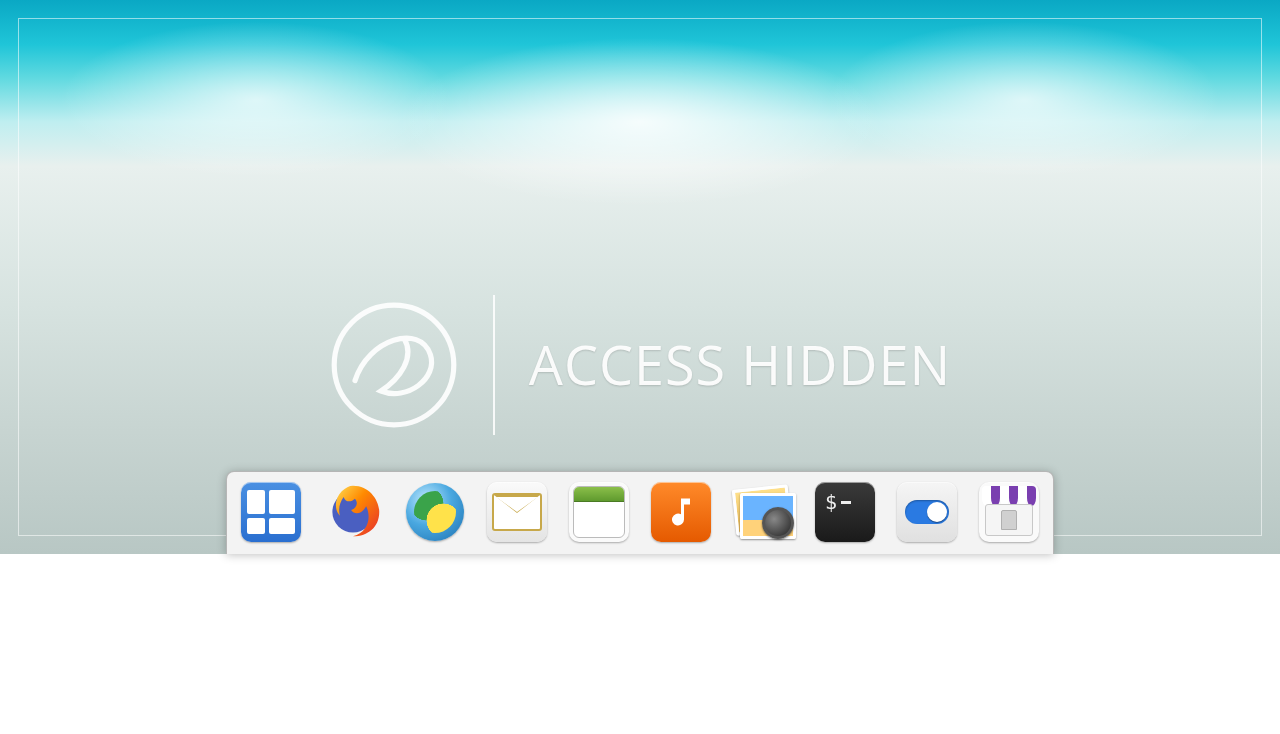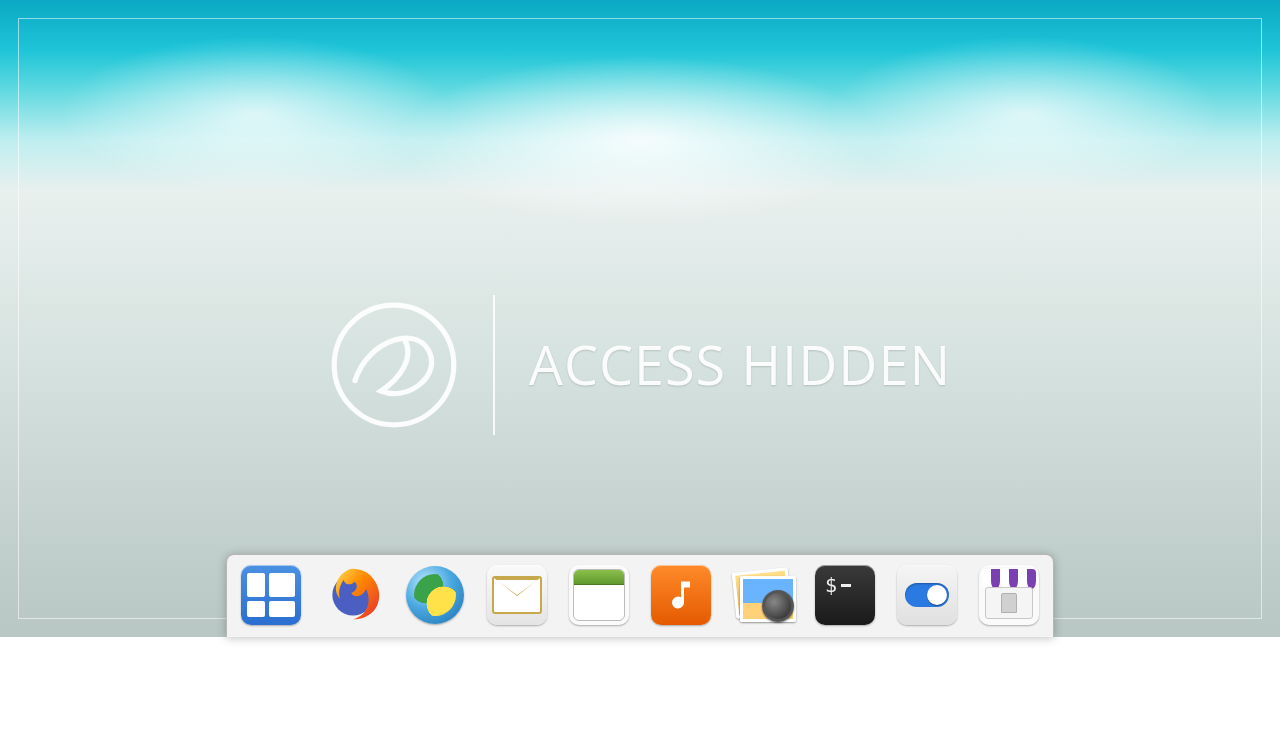--- a/index.html
+++ b/index.html
@@ -7,21 +7,21 @@
     padding: 0;
     width: 1280px;
     height: 734px;
     overflow: hidden;
     font-family: "Segoe UI", "Open Sans", "Helvetica Neue", Arial, sans-serif;
   }
 
   .desktop {
     position: relative;
     width: 1280px;
-    height: 637px;
+    height: 554px;
     background:
       
       radial-gradient(ellipse 400px 140px at 50% 22%, rgba(255,255,255,0.85), rgba(255,255,255,0) 60%),
       radial-gradient(ellipse 300px 120px at 20% 18%, rgba(255,255,255,0.7), rgba(255,255,255,0) 65%),
       radial-gradient(ellipse 300px 120px at 80% 18%, rgba(255,255,255,0.7), rgba(255,255,255,0) 65%),
       
       linear-gradient(to bottom,
         #0aa8c4 0%,
         #1fc5d8 8%,
         #5fd9e0 14%,

